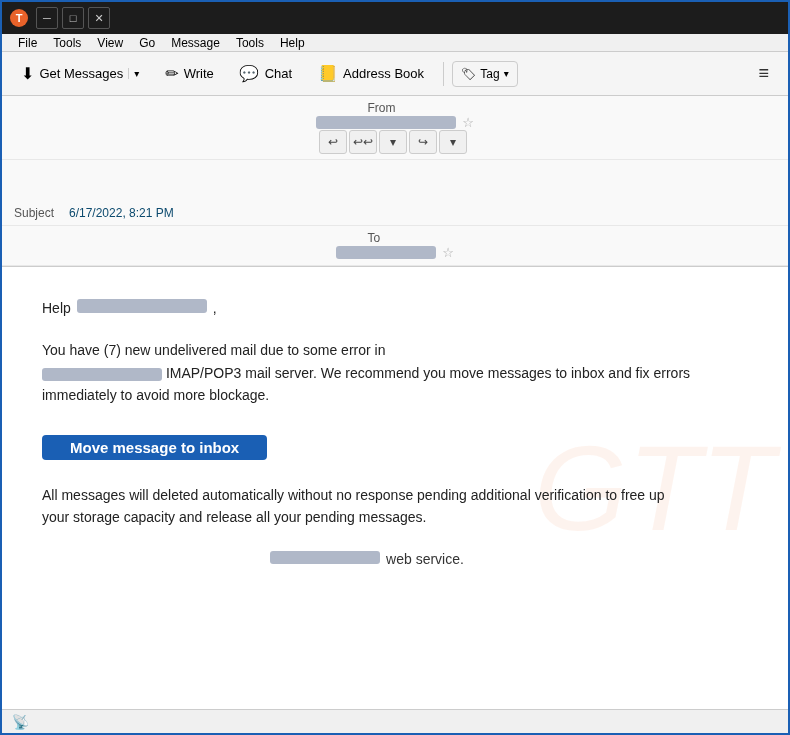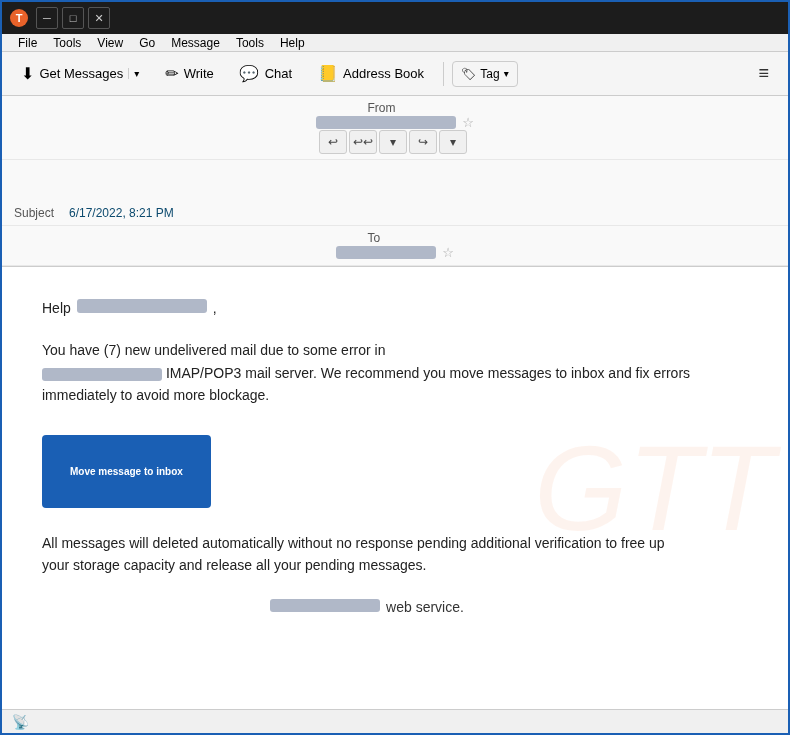--- a/index.html
+++ b/index.html
@@ -246,22 +246,22 @@
     }
 
     .body-para {
       margin-bottom: 18px;
     }
 
     .cta-button {
       display: inline-block;
       background: #1a5fb4;
       color: white;
-      padding: 31px 28px;
-      font-size: 10px;
+      padding: 4px 28px;
+      font-size: 15px;
       font-weight: bold;
       border: none;
       border-radius: 4px;
       cursor: pointer;
       margin: 10px 0 24px 0;
       text-decoration: none;
     }
 
     .signature-line {
       margin-top: 20px;

